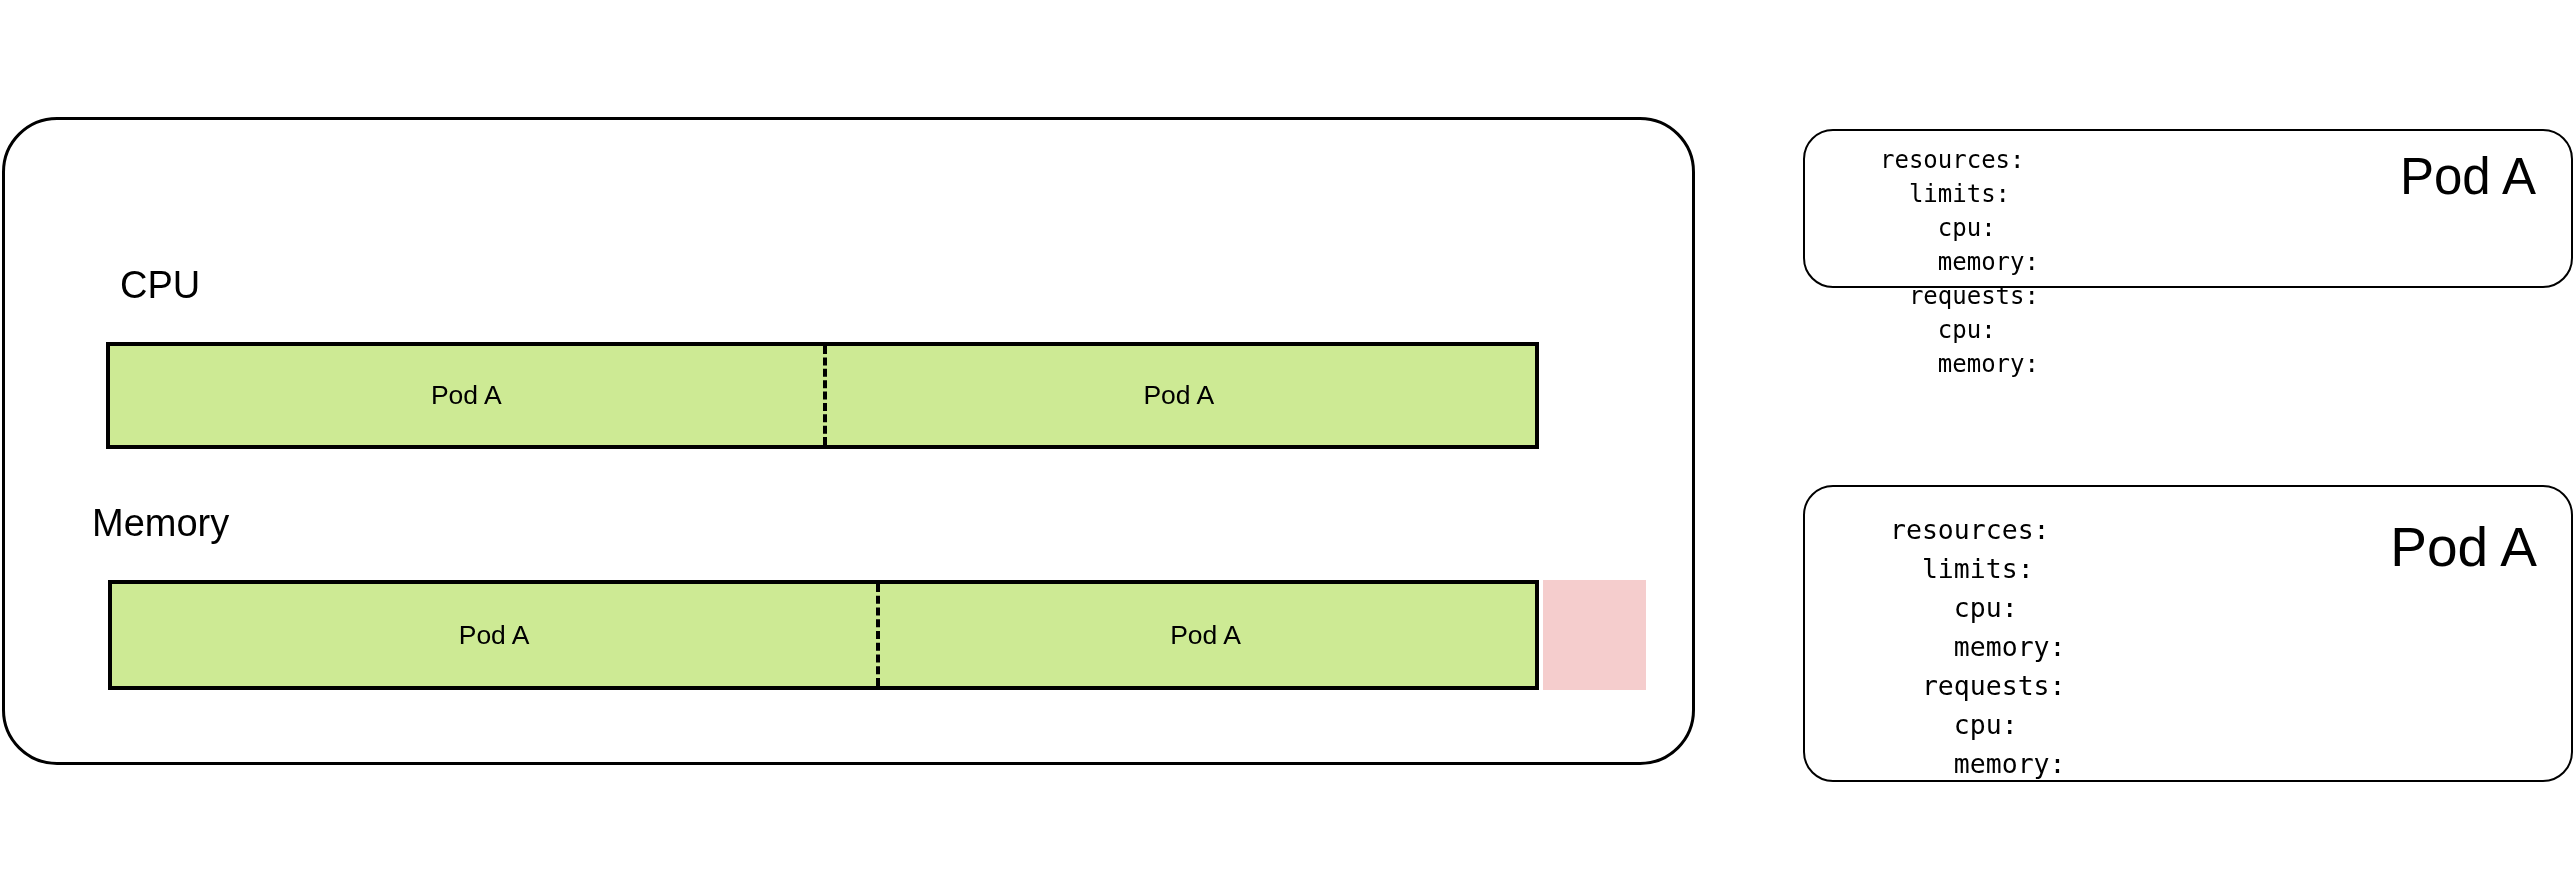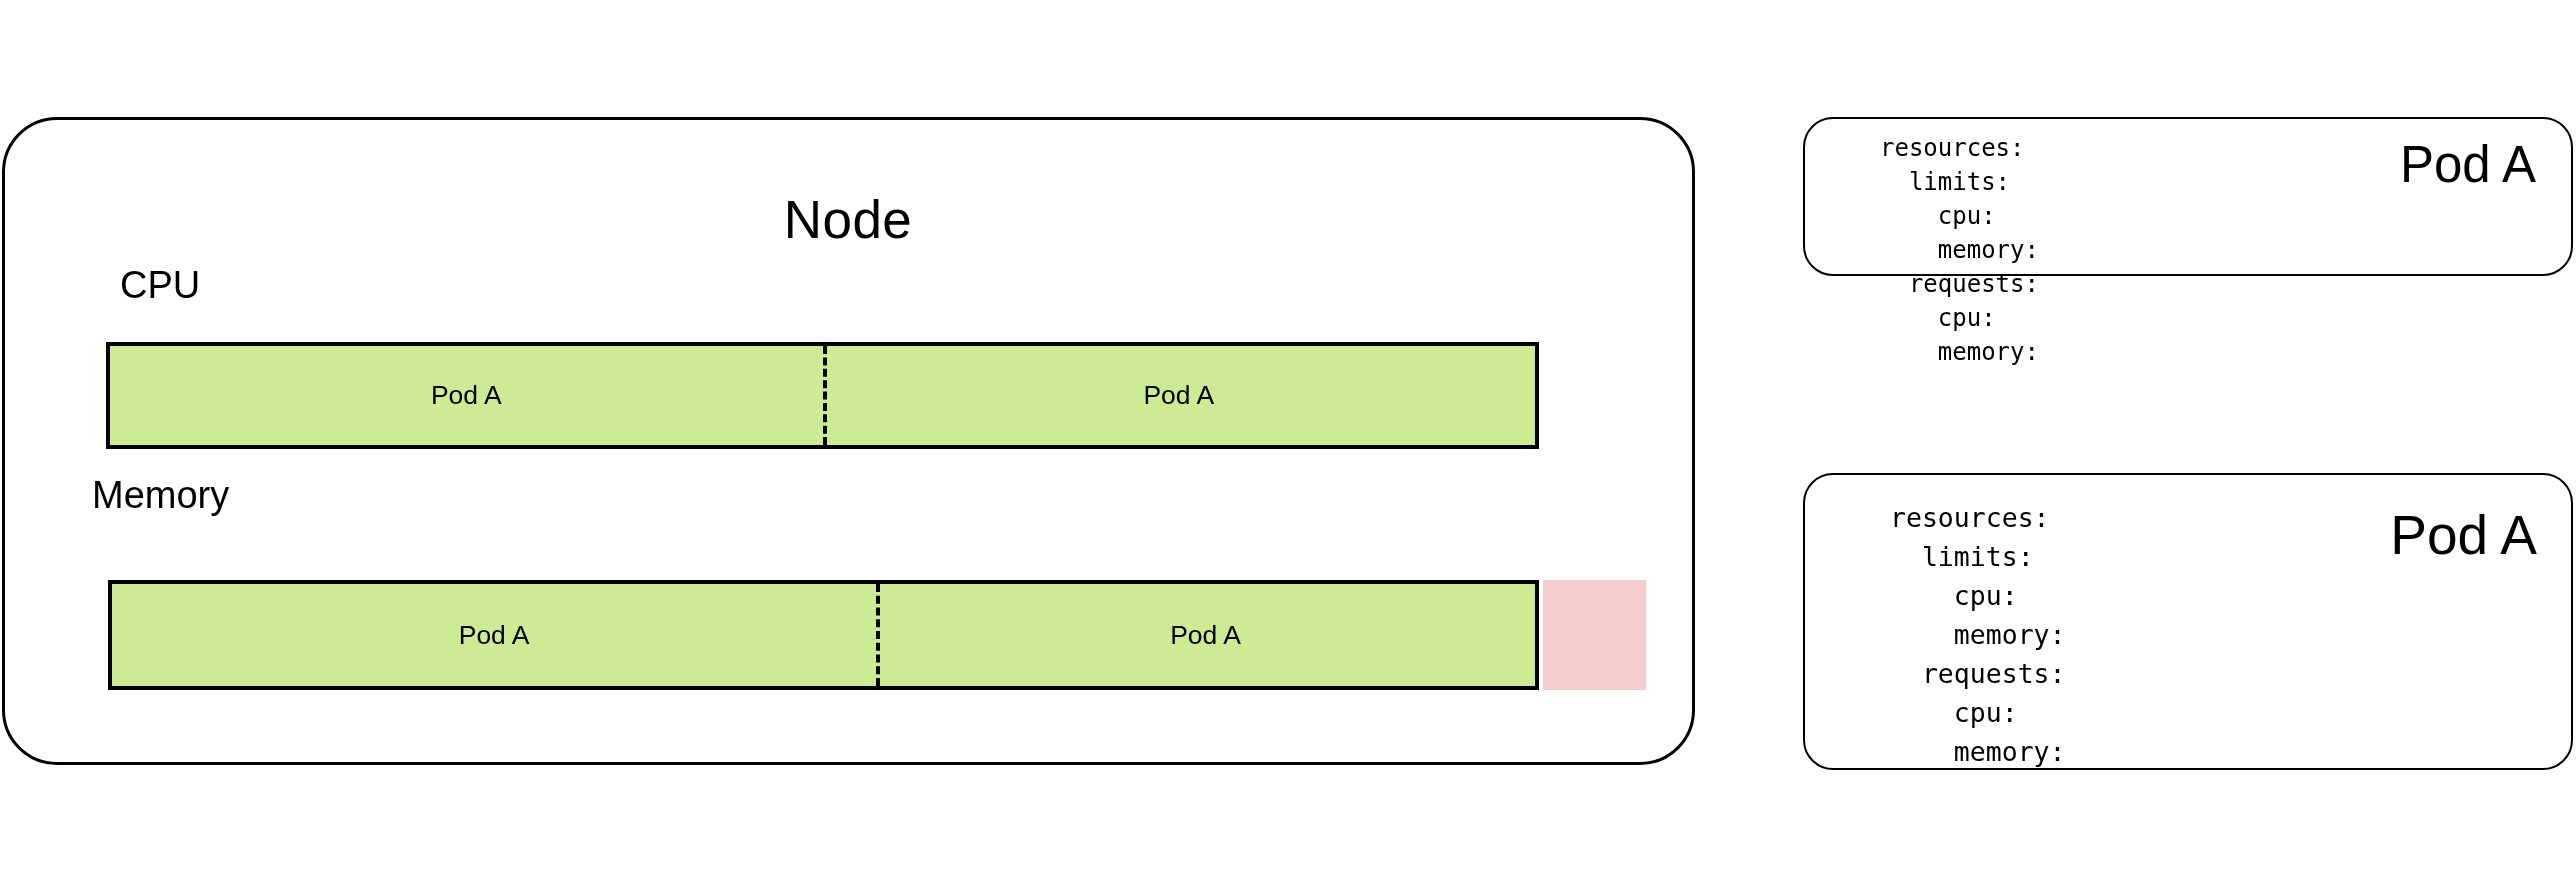--- a/index.html
+++ b/index.html
@@ -53,21 +53,21 @@
   }
 
   .res-label {
     position: absolute;
     font-size: 38px;
     line-height: 49px;
     font-weight: 400;
     white-space: nowrap;
   }
   .res-label.cpu    { left: 120px; top: 261px; }
-  .res-label.memory { left: 92px; top: 471px; }
+  .res-label.memory { left: 92px; top: 499px; }
 
   
   .bar-track {
     position: absolute;
     box-sizing: border-box;
     border: 4.4px solid #000000;
     background: #ffffff;
     overflow: visible;
   }
   .bar-track.cpu {
@@ -121,20 +121,21 @@
     height: 110px;
   }
 
   
   .pod-card {
     position: absolute;
     box-sizing: border-box;
     border: 2.7px solid #000000;
     border-radius: 30px;
     background: #ffffff;
+    margin-top: 12px;
   }
   .pod-card.one { left: 1803px; top: 117px;  width: 770px; height: 159px; }
   .pod-card.two { left: 1803px; top: 473px;  width: 770px; height: 297px; }
 
   .pod-card.one .pod-yaml { left: 75px; top: 11.5px;  font-size: 24px; line-height: 34px; }
   .pod-card.two .pod-yaml { left: 85px; top: 23px;  font-size: 26.5px; line-height: 39px; }
 
   .pod-yaml {
     position: absolute;
     font-family: "DejaVu Sans Mono", "Liberation Mono", monospace;
@@ -154,21 +155,20 @@
     white-space: nowrap;
   }
 </style>
 </head>
 <body>
 
 <div class="canvas">
 
   <div class="node-box"></div>
 
-  <div class="node-title">Node</div>
 
   <div class="res-label cpu">CPU</div>
 
   <div class="bar-track cpu">
     <div class="bar-seg" style="left:0; width:50%; background:#cdea94;">
       <span class="seg-label">Pod A</span>
     </div>
     <div class="bar-seg" style="left:50%; width:50%; background:#cdea94;">
       <span class="seg-label">Pod A</span>
     </div>

